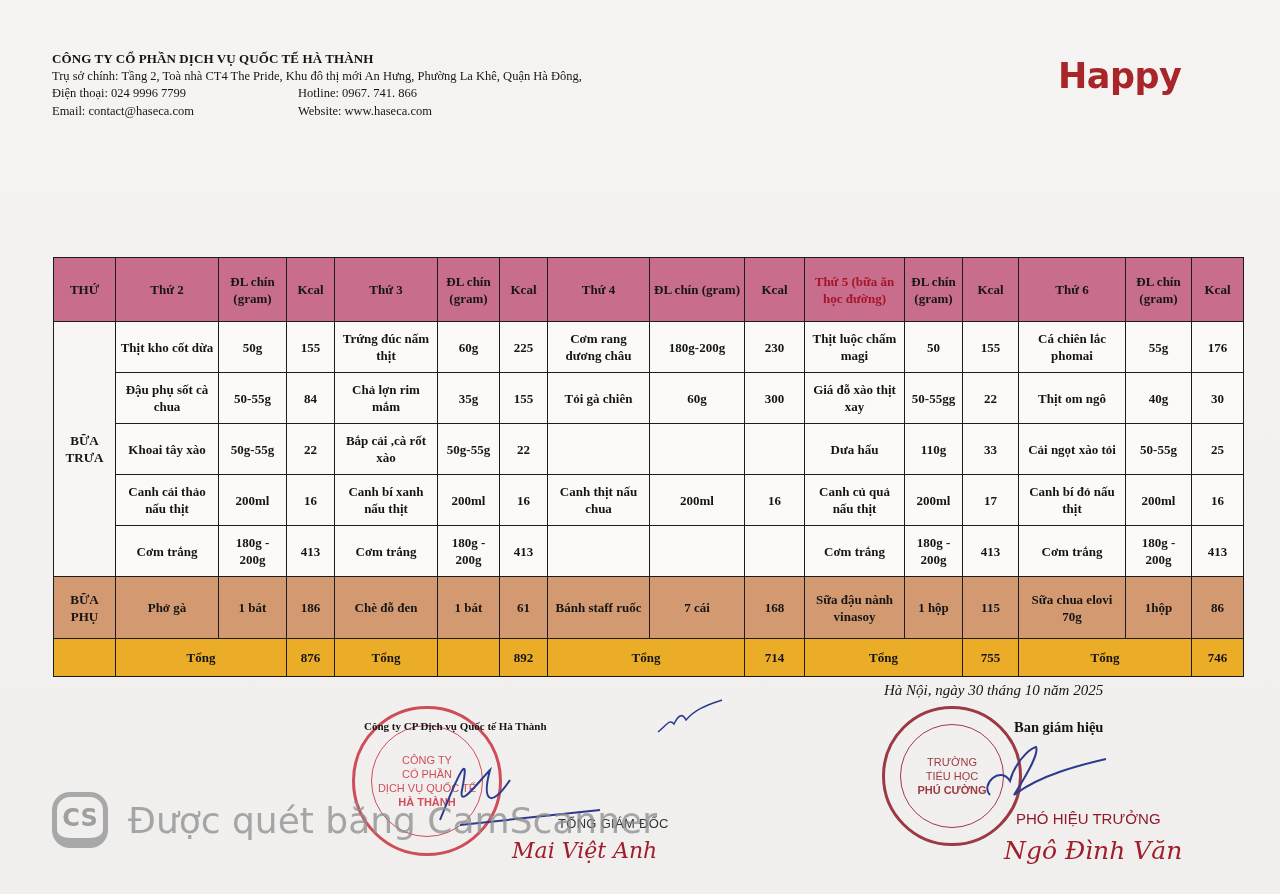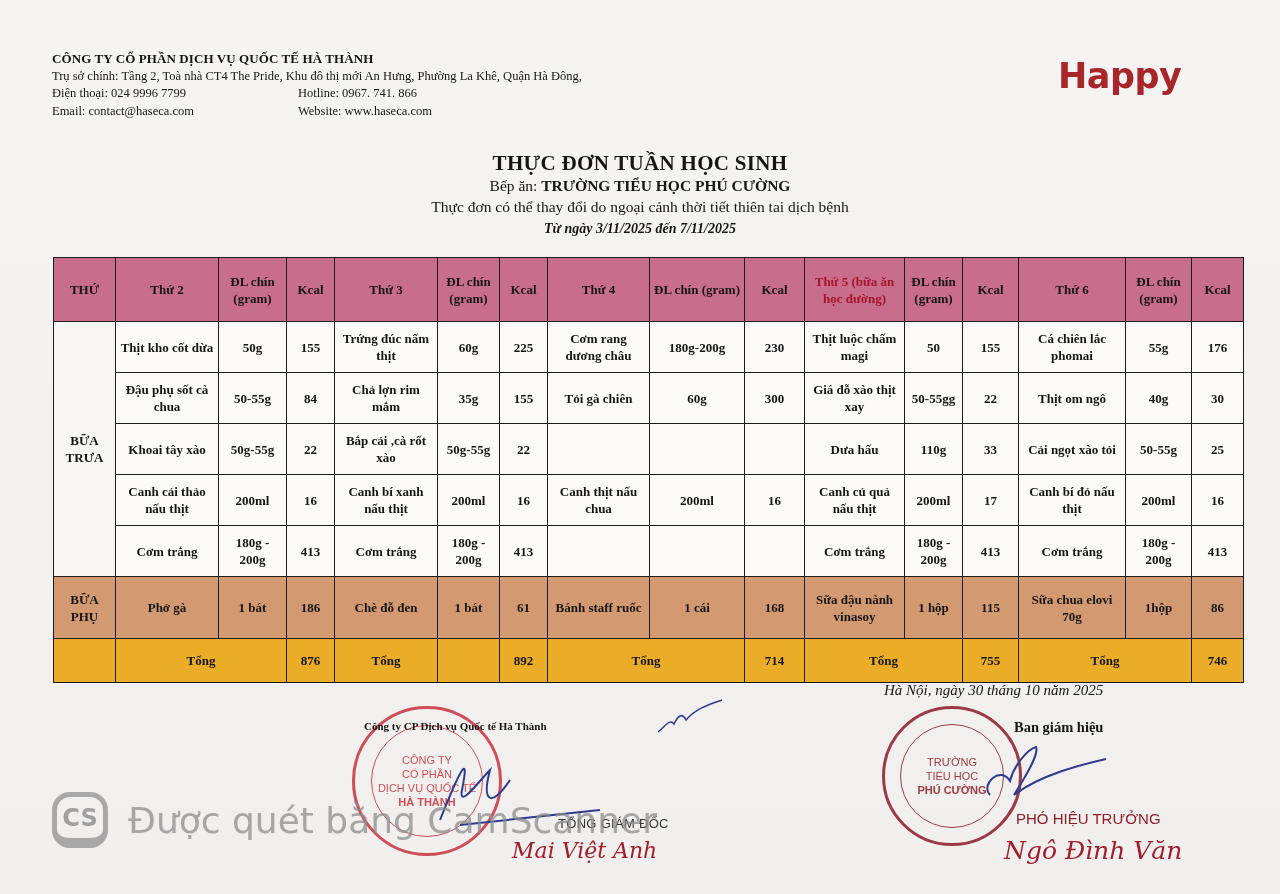--- a/index.html
+++ b/index.html
@@ -44,21 +44,21 @@
     font-size: 13px; font-weight: bold; text-align: center;
   }
   table.menu td, table.menu th {
     border: 1.5px solid #1c1c1c; padding: 2px 3px; line-height: 17px; vertical-align: middle;
   }
   table.menu thead th { background: #c96d8c; height: 64px; font-weight: bold; }
   table.menu thead th.red { color: #a5142a; font-weight: bold; }
   table.menu tbody.lunch td { background: #fbfaf9; height: 51px; }
   table.menu tbody.lunch td.side { background: #f8f6f5; }
   table.menu tr.snack td { background: #d39a72; height: 62px; }
-  table.menu tr.total td { background: #ebad28; height: 44px; }
+  table.menu tr.total td { background: #ebad28; height: 38px; }
   .date-line { position: absolute; left: 884px; top: 682px; font-size: 15px; font-style: italic; }
   .company-sign { position: absolute; left: 364px; top: 720px; font-size: 11px; font-weight: bold; }
   .ceo-title { position: absolute; left: 558px; top: 816px; font-family: "Liberation Sans", sans-serif; font-size: 13px; color: #333; letter-spacing: 0.3px; }
   .ceo-name { position: absolute; left: 512px; top: 838px; font-family: "DejaVu Serif", serif; font-style: italic; font-size: 22px; color: #a01e2c; }
   .board { position: absolute; left: 1014px; top: 719px; font-size: 14.5px; font-weight: bold; }
   .vp-title { position: absolute; left: 1016px; top: 810px; font-family: "Liberation Sans", sans-serif; font-size: 15px; color: #8e1b26; }
   .vp-name { position: absolute; left: 1004px; top: 836px; font-family: "DejaVu Serif", serif; font-style: italic; font-size: 25px; color: #a01e2c; }
   .stamp {
     position: absolute; border: 3px solid #c9313e; border-radius: 50%;
     color: #c9313e; font-family: "Liberation Sans", sans-serif; font-size: 11px;
@@ -96,26 +96,20 @@
     <div class="row">
       <span class="c1">Email: contact@haseca.com</span>
       <span>Website: www.haseca.com</span>
     </div>
   </div>
 
   <div class="logo">
     <div>Happy</div>
   </div>
 
-  <div class="titles">
-    <div class="t1">THỰC ĐƠN TUẦN HỌC SINH</div>
-    <div class="t2"><span>Bếp ăn: </span><b>TRƯỜNG TIỂU HỌC PHÚ CƯỜNG</b></div>
-    <div class="t3">Thực đơn có thể thay đổi do ngoại cảnh thời tiết thiên tai dịch bệnh</div>
-    <div class="t4">Từ ngày 3/11/2025 đến  7/11/2025</div>
-  </div>
 
   <table class="menu">
     <colgroup>
       <col style="width:62px">
         <col style="width:103px">
         <col style="width:68px">
         <col style="width:48px">
       <col style="width:103px">
         <col style="width:62px">
         <col style="width:48px">
@@ -240,21 +234,21 @@
     <tbody>
       <tr class="snack">
         <td>BỮA PHỤ</td>
         <td>Phở gà</td>
           <td>1 bát</td>
           <td>186</td>
         <td>Chè đỗ đen</td>
           <td>1 bát</td>
           <td>61</td>
         <td>Bánh staff ruốc</td>
-          <td>1 cái</td>
+          <td>7 cái</td>
           <td>168</td>
         <td>Sữa đậu nành vinasoy</td>
           <td>1 hộp</td>
           <td>115</td>
         <td>Sữa chua elovi 70g</td>
           <td>1hộp</td>
           <td>86</td>
       </tr>
       <tr class="total">
         <td></td>

